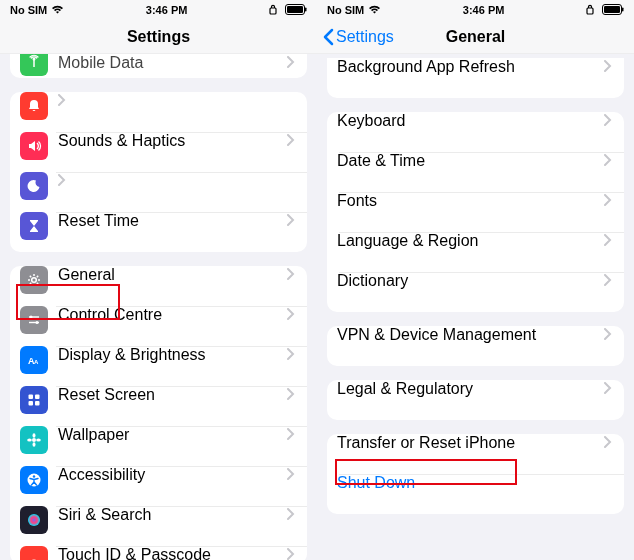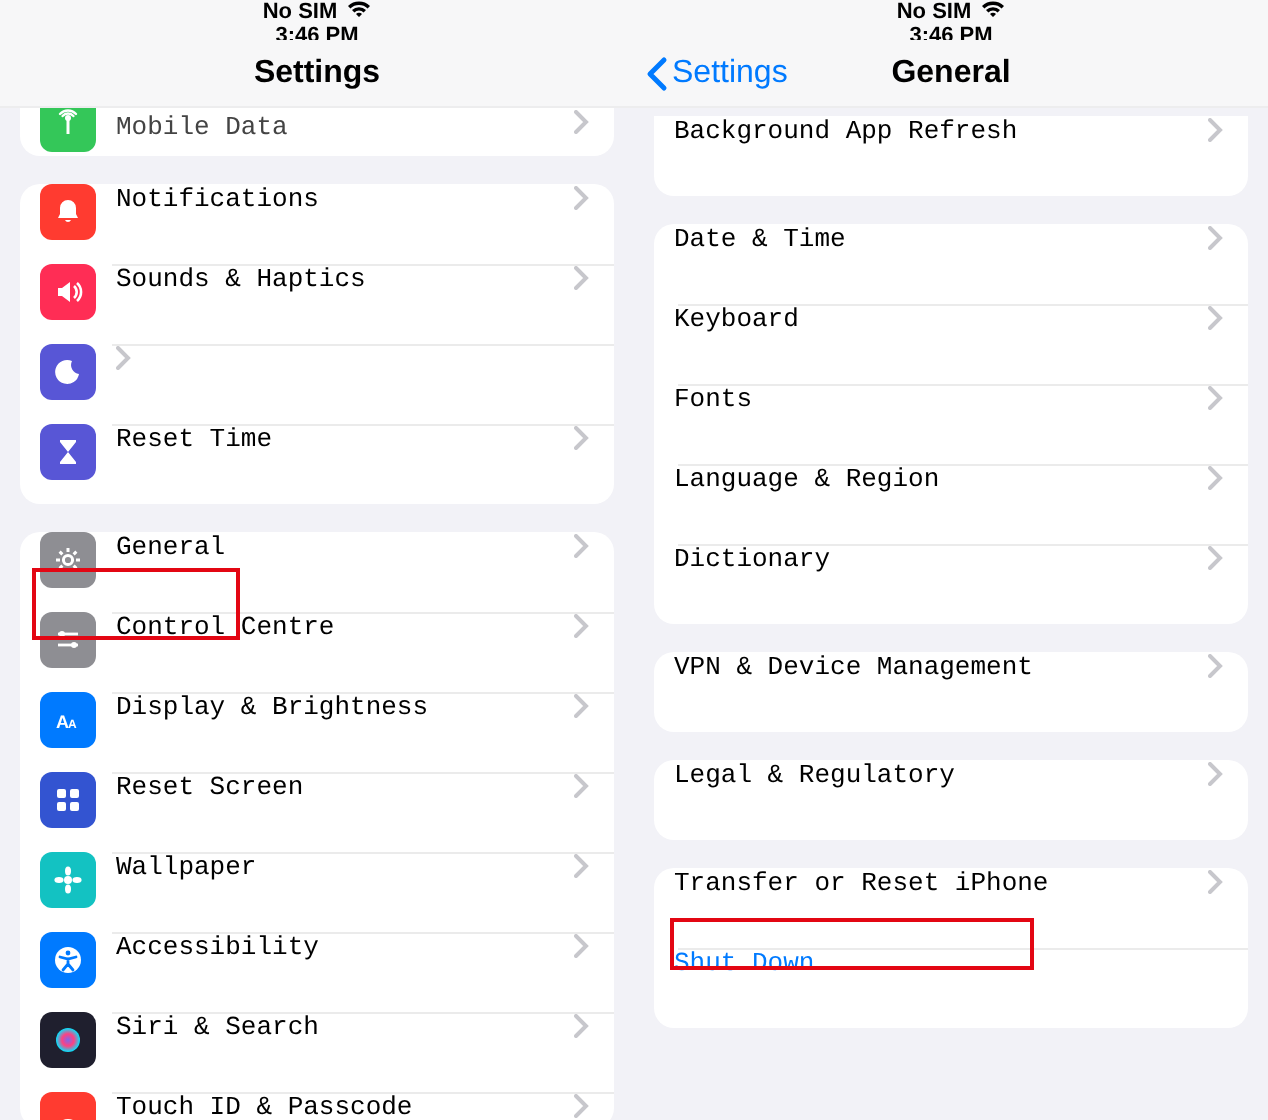--- a/index.html
+++ b/index.html
@@ -21,21 +21,20 @@
   .status-bar {
     height: 20px;
     font-size: 11px;
     font-weight: 600;
     display: flex;
     align-items: center;
     justify-content: space-between;
     padding: 0 10px;
     background: #f7f7f8;
     color: #000;
-    flex-direction: column;
   }
   .status-left { display: flex; align-items: center; gap: 4px; }
   .status-right { display: flex; align-items: center; gap: 4px; }
   .nav-bar {
     height: 34px;
     display: flex;
     align-items: center;
     justify-content: center;
     position: relative;
     background: #f7f7f8;
@@ -88,25 +87,24 @@
     height: 28px;
     border-radius: 6px;
     display: flex;
     align-items: center;
     justify-content: center;
     margin-right: 10px;
     flex-shrink: 0;
   }
   .row-label {
     flex: 1;
-    font-size: 13px;
+    font-size: 16px;
     color: #000;
     white-space: nowrap;
     overflow: hidden;
-    font-family: Liberation Mono, monospace;
   }
   .row-label.blue { color: #007aff; }
   .chevron {
     color: #c7c7cc;
     flex-shrink: 0;
   }
   .hl {
     position: absolute;
     border: 2px solid #e30613;
     pointer-events: none;
@@ -175,21 +173,20 @@
           </svg></span>
     </div>
 
     <div class="group" id="left-ga">
         <div class="row">
           <div class="icon-box" style="background:#ff3b30">
             <svg width="16" height="16" viewBox="0 0 16 16">
               <path d="M8 2 A4 4 0 0 1 12 6 V9 L13 11 H3 L4 9 V6 A4 4 0 0 1 8 2 Z M6.5 12 A1.6 1.6 0 0 0 9.5 12" fill="#fff"></path>
             </svg>
           </div>
-          <span class="row-label">Notifications</span>
           <span class="chevron"><svg width="8" height="12" viewBox="0 0 8 12">
               <path d="M1 1 L6 6 L1 11" stroke="#c7c7cc" stroke-width="2" fill="none" stroke-linecap="round"></path>
             </svg></span>
         </div>
         <div class="row">
           <div class="icon-box" style="background:#ff2d55">
             <svg width="16" height="16" viewBox="0 0 16 16">
               <path d="M3 6 H5 L9 3 V13 L5 10 H3 Z" fill="#fff"></path>
               <path d="M11 5 A4 4 0 0 1 11 11 M12.5 3.5 A6 6 0 0 1 12.5 12.5" stroke="#fff" stroke-width="1.3" fill="none"></path>
             </svg>
@@ -379,27 +376,27 @@
     <div class="group tight-top" id="right-gtop" style="border-radius:0 0 10px 10px">
         <div class="row no-icon">
           <span class="row-label">Background App Refresh</span>
           <span class="chevron"><svg width="8" height="12" viewBox="0 0 8 12">
               <path d="M1 1 L6 6 L1 11" stroke="#c7c7cc" stroke-width="2" fill="none" stroke-linecap="round"></path>
             </svg></span>
         </div>
       </div>
     <div class="group" id="right-ga">
         <div class="row no-icon">
+          <span class="row-label">Keyboard</span>
+          <span class="chevron"><svg width="8" height="12" viewBox="0 0 8 12">
+              <path d="M1 1 L6 6 L1 11" stroke="#c7c7cc" stroke-width="2" fill="none" stroke-linecap="round"></path>
+            </svg></span>
+        </div>
+        <div class="row no-icon">
           <span class="row-label">Date &amp; Time</span>
-          <span class="chevron"><svg width="8" height="12" viewBox="0 0 8 12">
-              <path d="M1 1 L6 6 L1 11" stroke="#c7c7cc" stroke-width="2" fill="none" stroke-linecap="round"></path>
-            </svg></span>
-        </div>
-        <div class="row no-icon">
-          <span class="row-label">Keyboard</span>
           <span class="chevron"><svg width="8" height="12" viewBox="0 0 8 12">
               <path d="M1 1 L6 6 L1 11" stroke="#c7c7cc" stroke-width="2" fill="none" stroke-linecap="round"></path>
             </svg></span>
         </div>
         <div class="row no-icon">
           <span class="row-label">Fonts</span>
           <span class="chevron"><svg width="8" height="12" viewBox="0 0 8 12">
               <path d="M1 1 L6 6 L1 11" stroke="#c7c7cc" stroke-width="2" fill="none" stroke-linecap="round"></path>
             </svg></span>
         </div>

